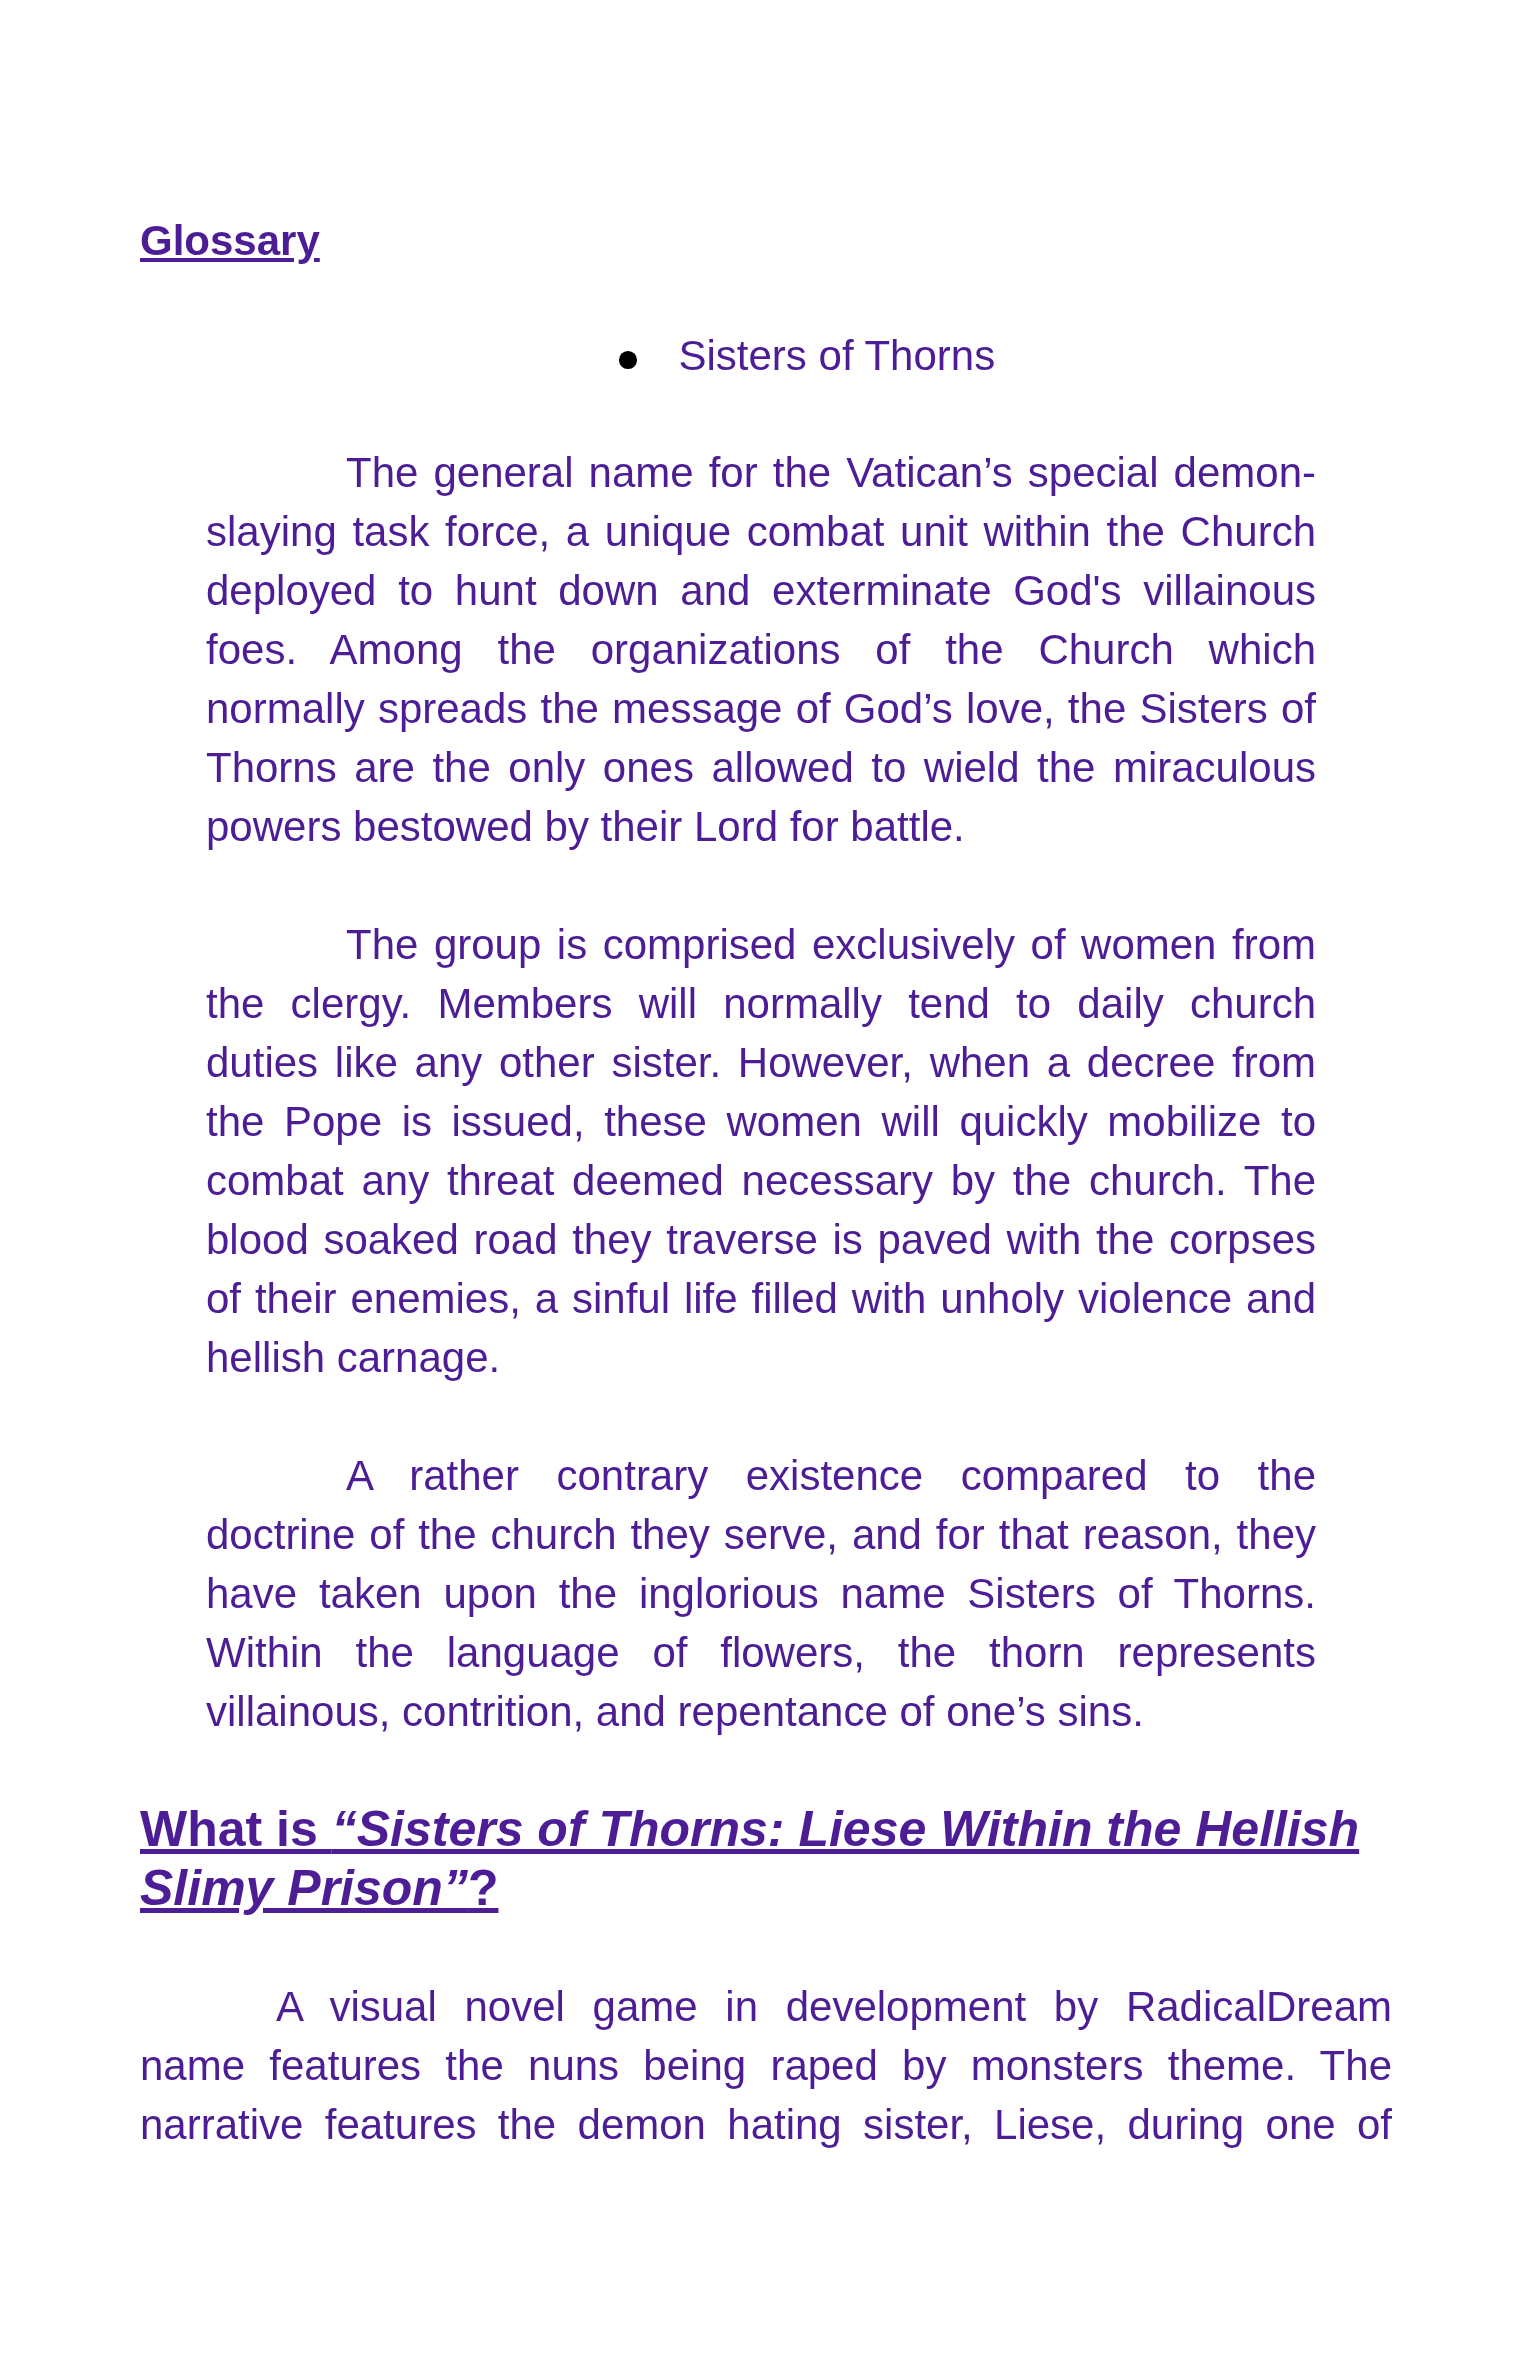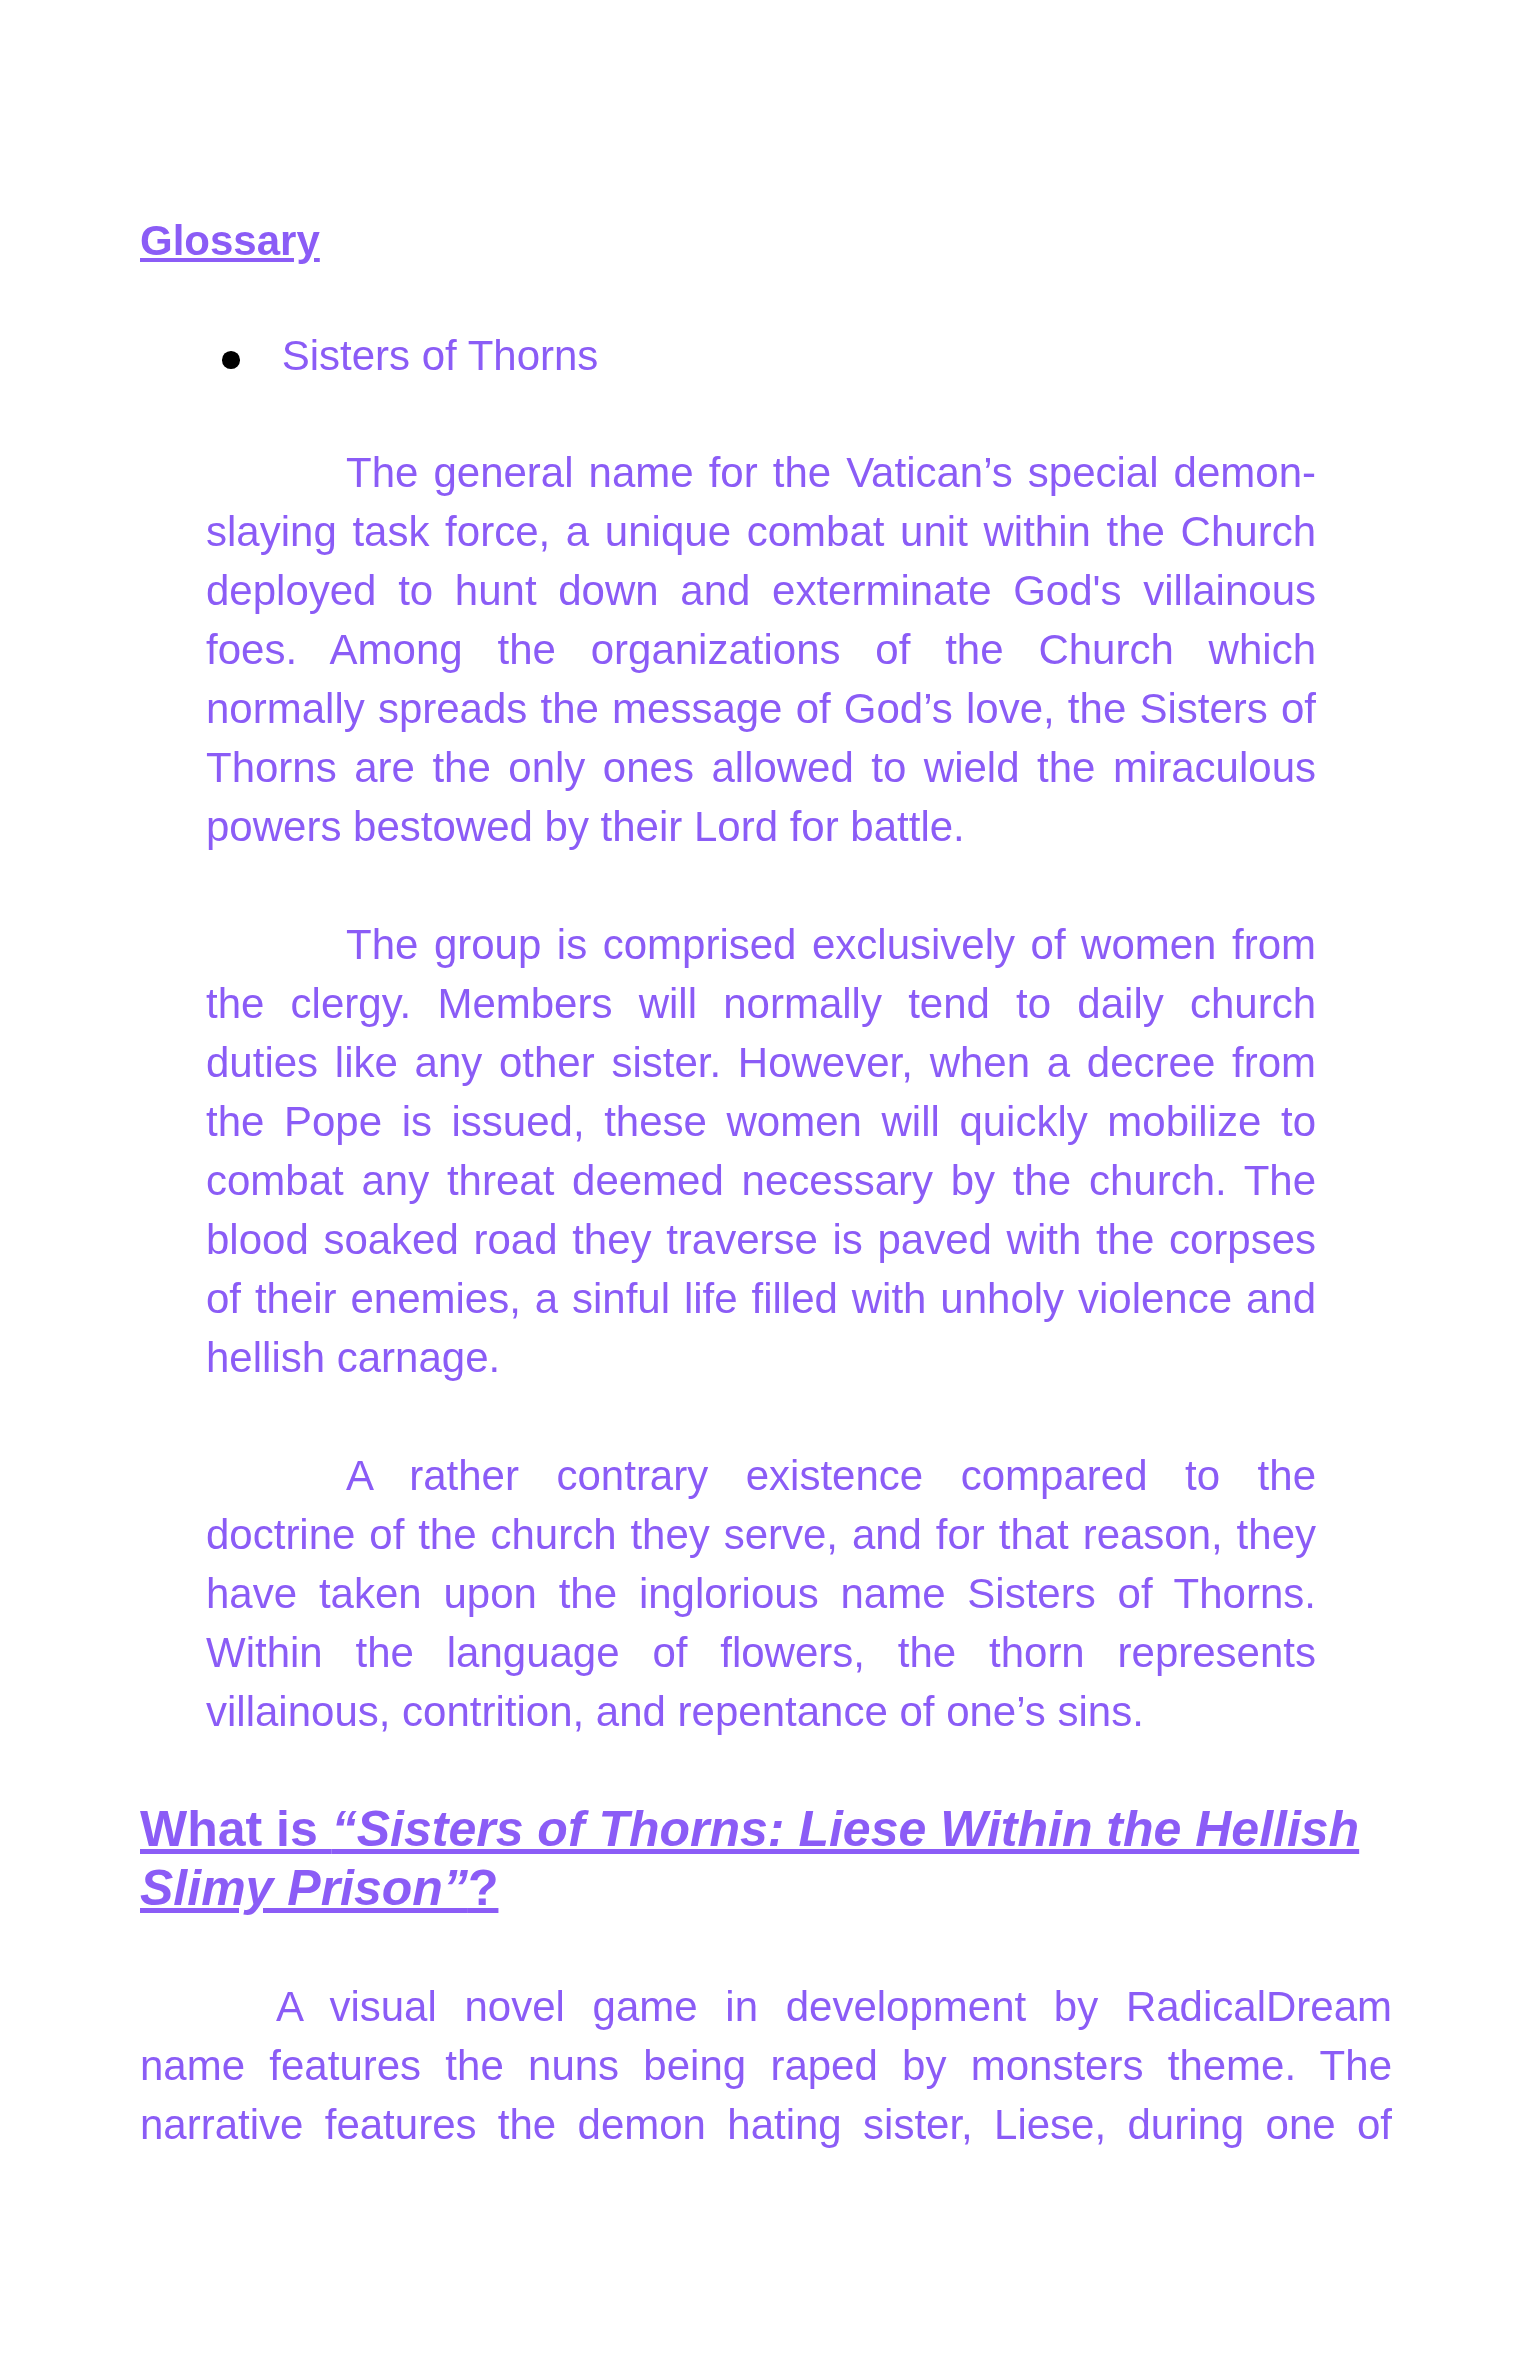--- a/index.html
+++ b/index.html
@@ -7,37 +7,38 @@
     padding: 0;
     background: #ffffff;
   }
   .page {
     position: relative;
     width: 1538px;
     height: 2377px;
     box-sizing: border-box;
     padding: 211px 146px 0 140px;
     background: #ffffff;
-    color: #8b5cf6;
+    color: #4c1d95;
     font-family: "Liberation Sans", sans-serif;
     font-size: 42px;
     line-height: 59px;
     overflow: hidden;
   }
   h1.doc-h1 {
     font-size: 42px;
     font-weight: bold;
     text-decoration: underline;
     line-height: 59px;
     margin: 0 0 56px 0;
   }
   .bullet-row {
     display: flex;
     align-items: flex-start;
     margin: 0 0 58px 0;
+    justify-content: center;
   }
   .bullet-dot {
     flex: none;
     width: 17.7px;
     height: 17.7px;
     border-radius: 50%;
     background: #000000;
     margin: 25px 0 0 82px;
   }
   .bullet-label {

